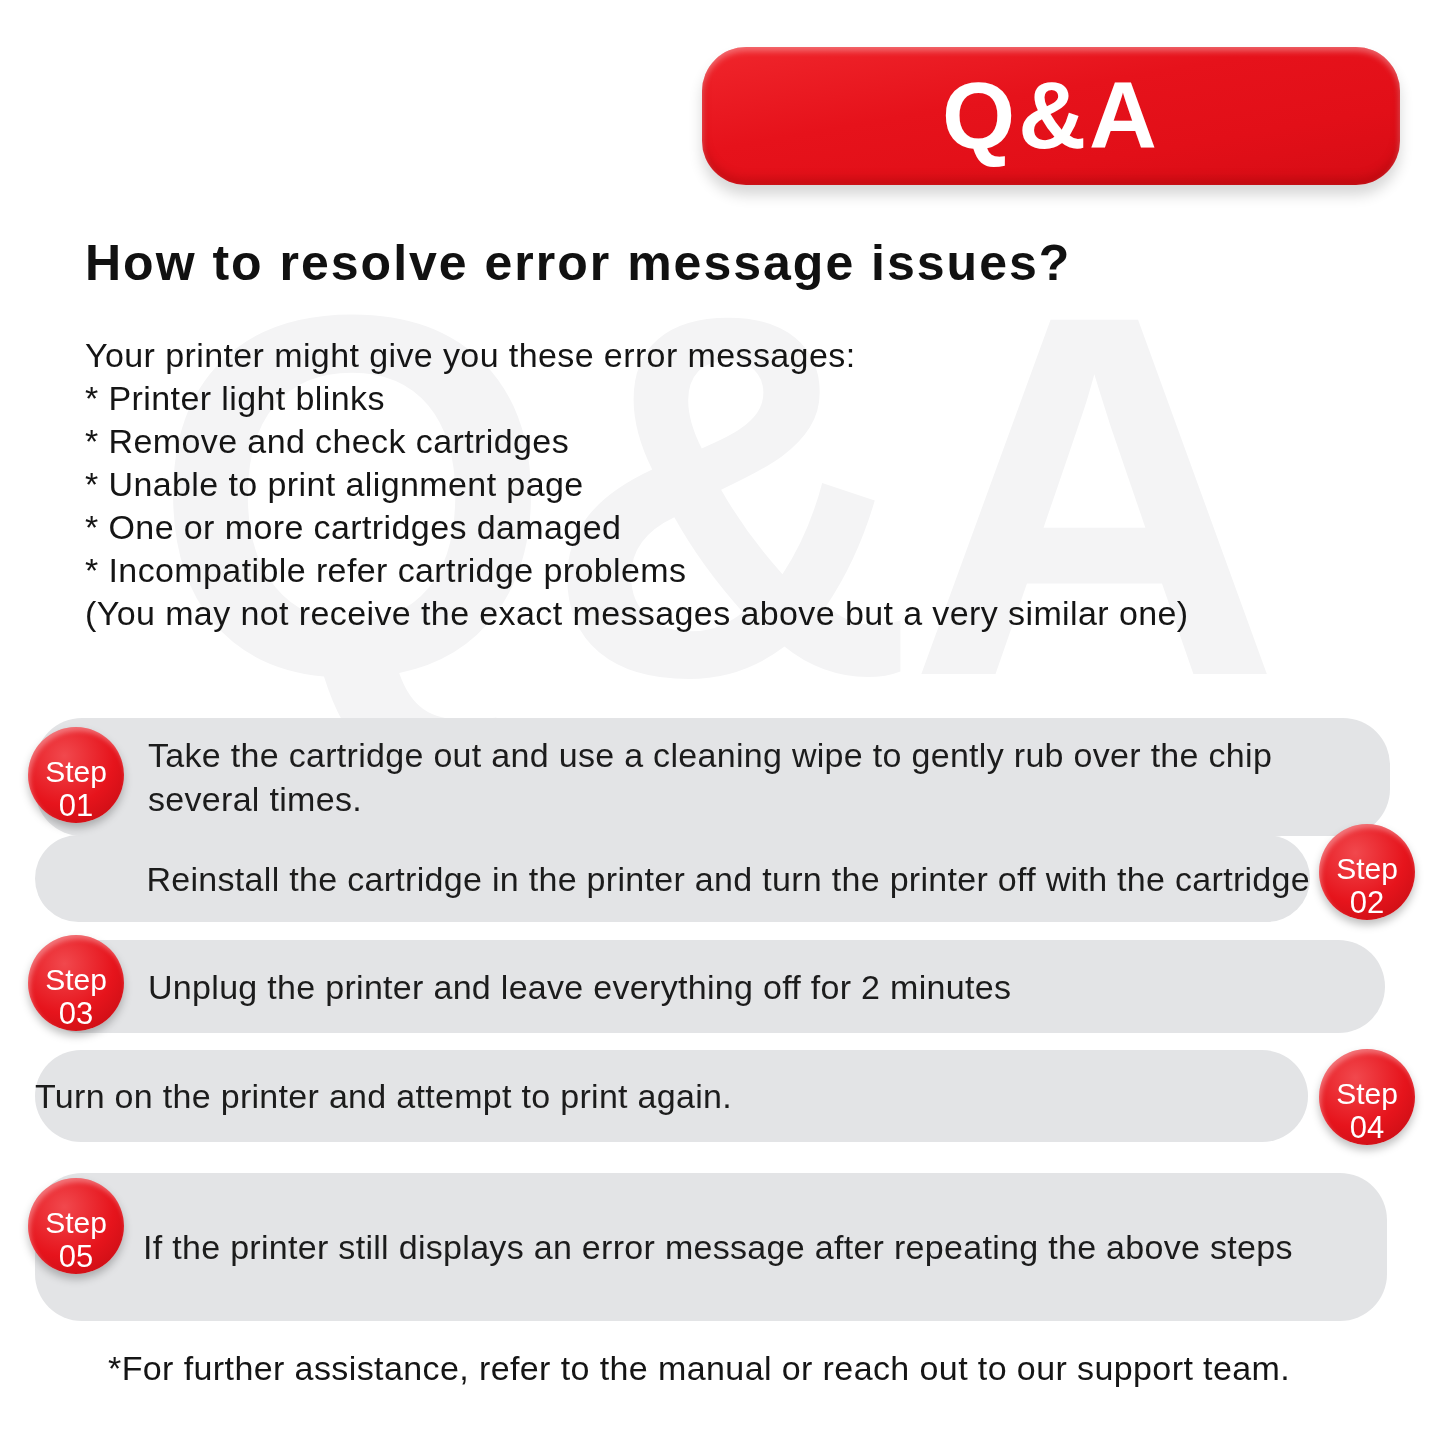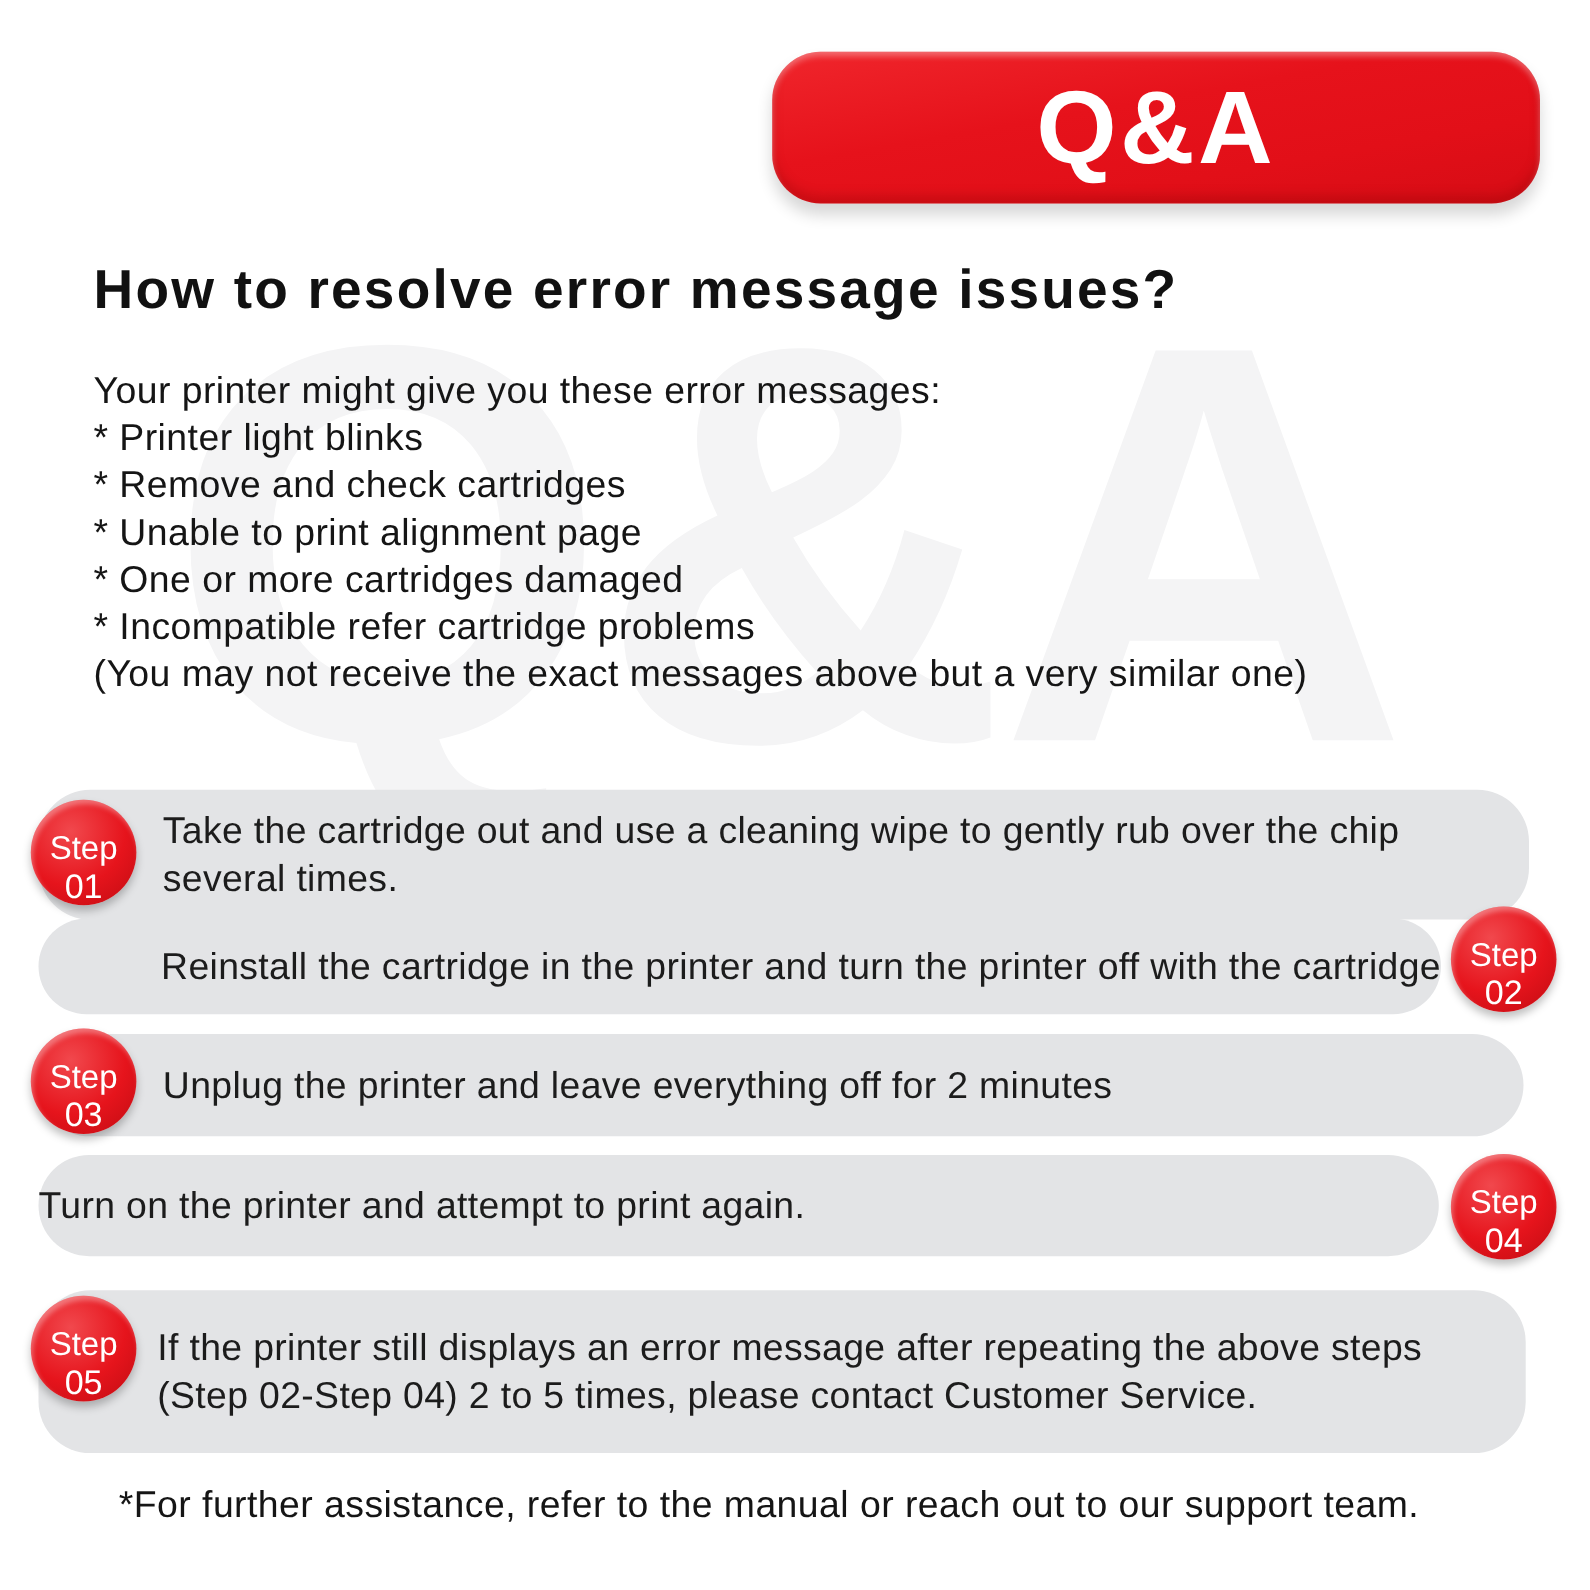--- a/index.html
+++ b/index.html
@@ -188,21 +188,20 @@
   <div class="bar bar-4">
     <div class="line">Turn on the printer and attempt to print again.</div>
   </div>
   <div class="badge badge-4">
     <div class="badge-word">Step</div>
     <div class="badge-num">04</div>
   </div>
 
   <div class="bar bar-5">
     <div class="line">If the printer still displays an error message after repeating the above steps</div>
-    <div class="line">(Step 02-Step 04) 2 to 5 times, please contact Customer Service.</div>
   </div>
   <div class="badge badge-5">
     <div class="badge-word">Step</div>
     <div class="badge-num">05</div>
   </div>
 
   <div class="footer-note">*For further assistance, refer to the manual or reach out to our support team.</div>
 
 </div>
 

